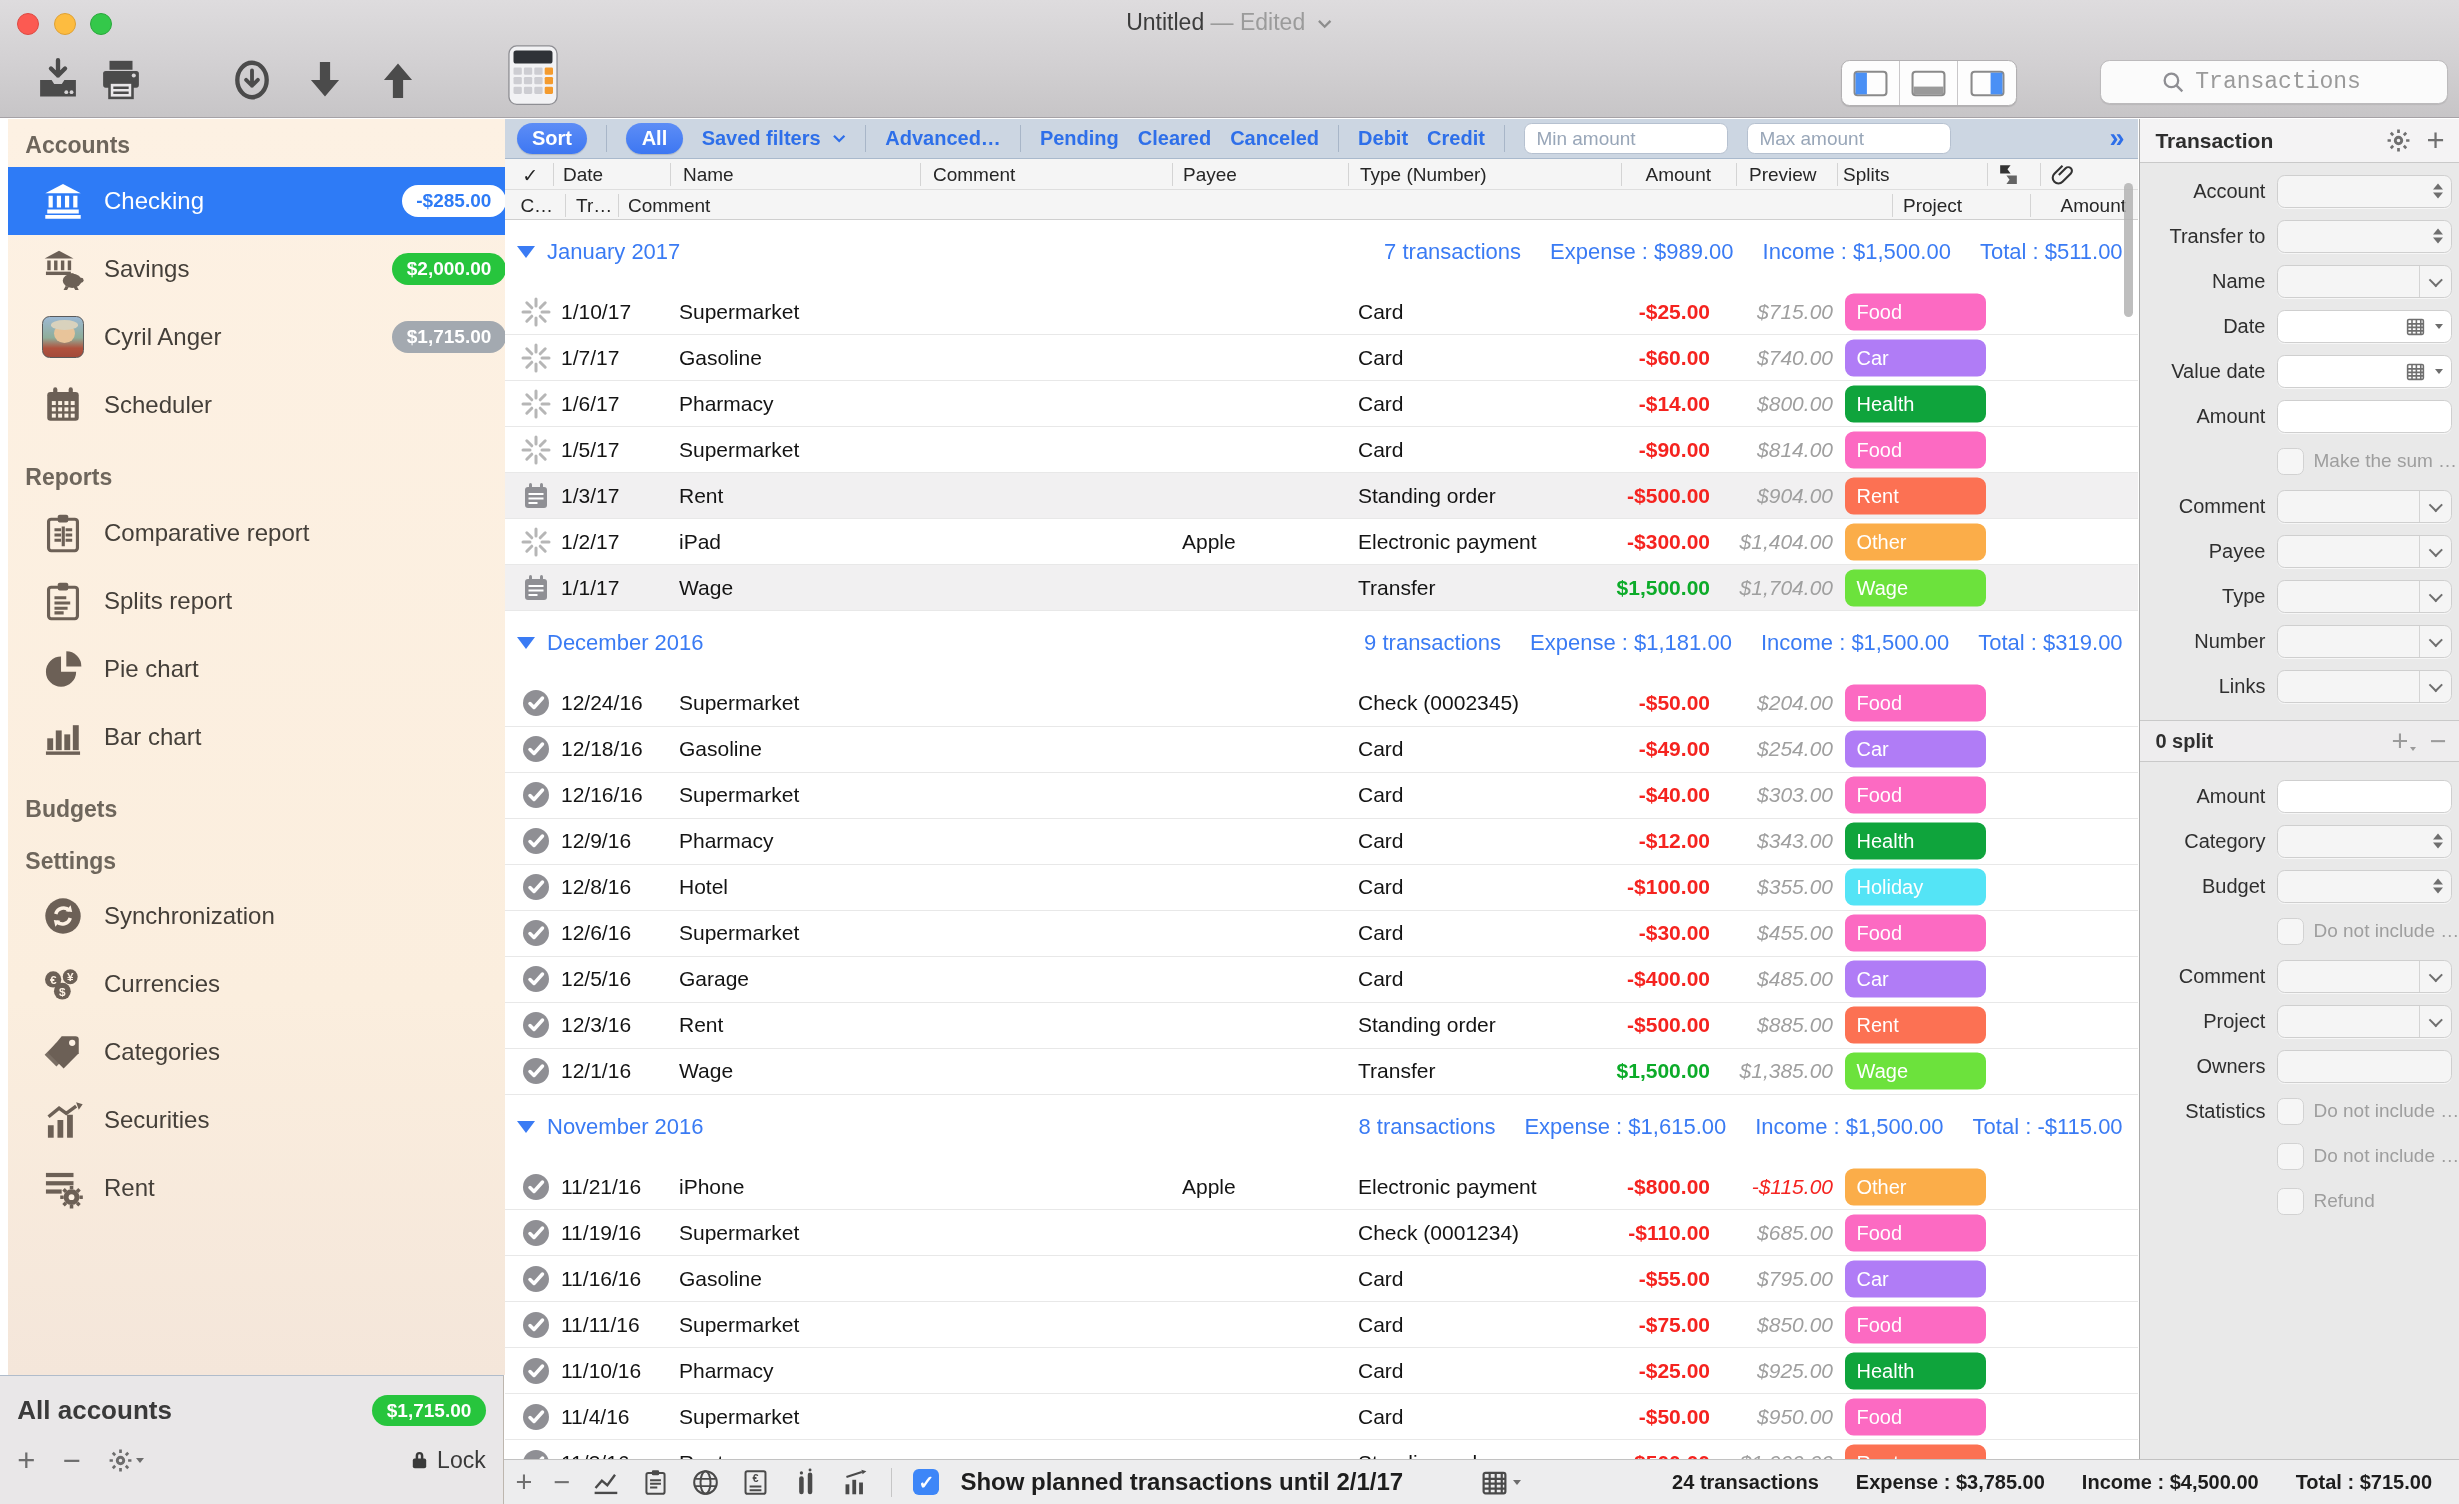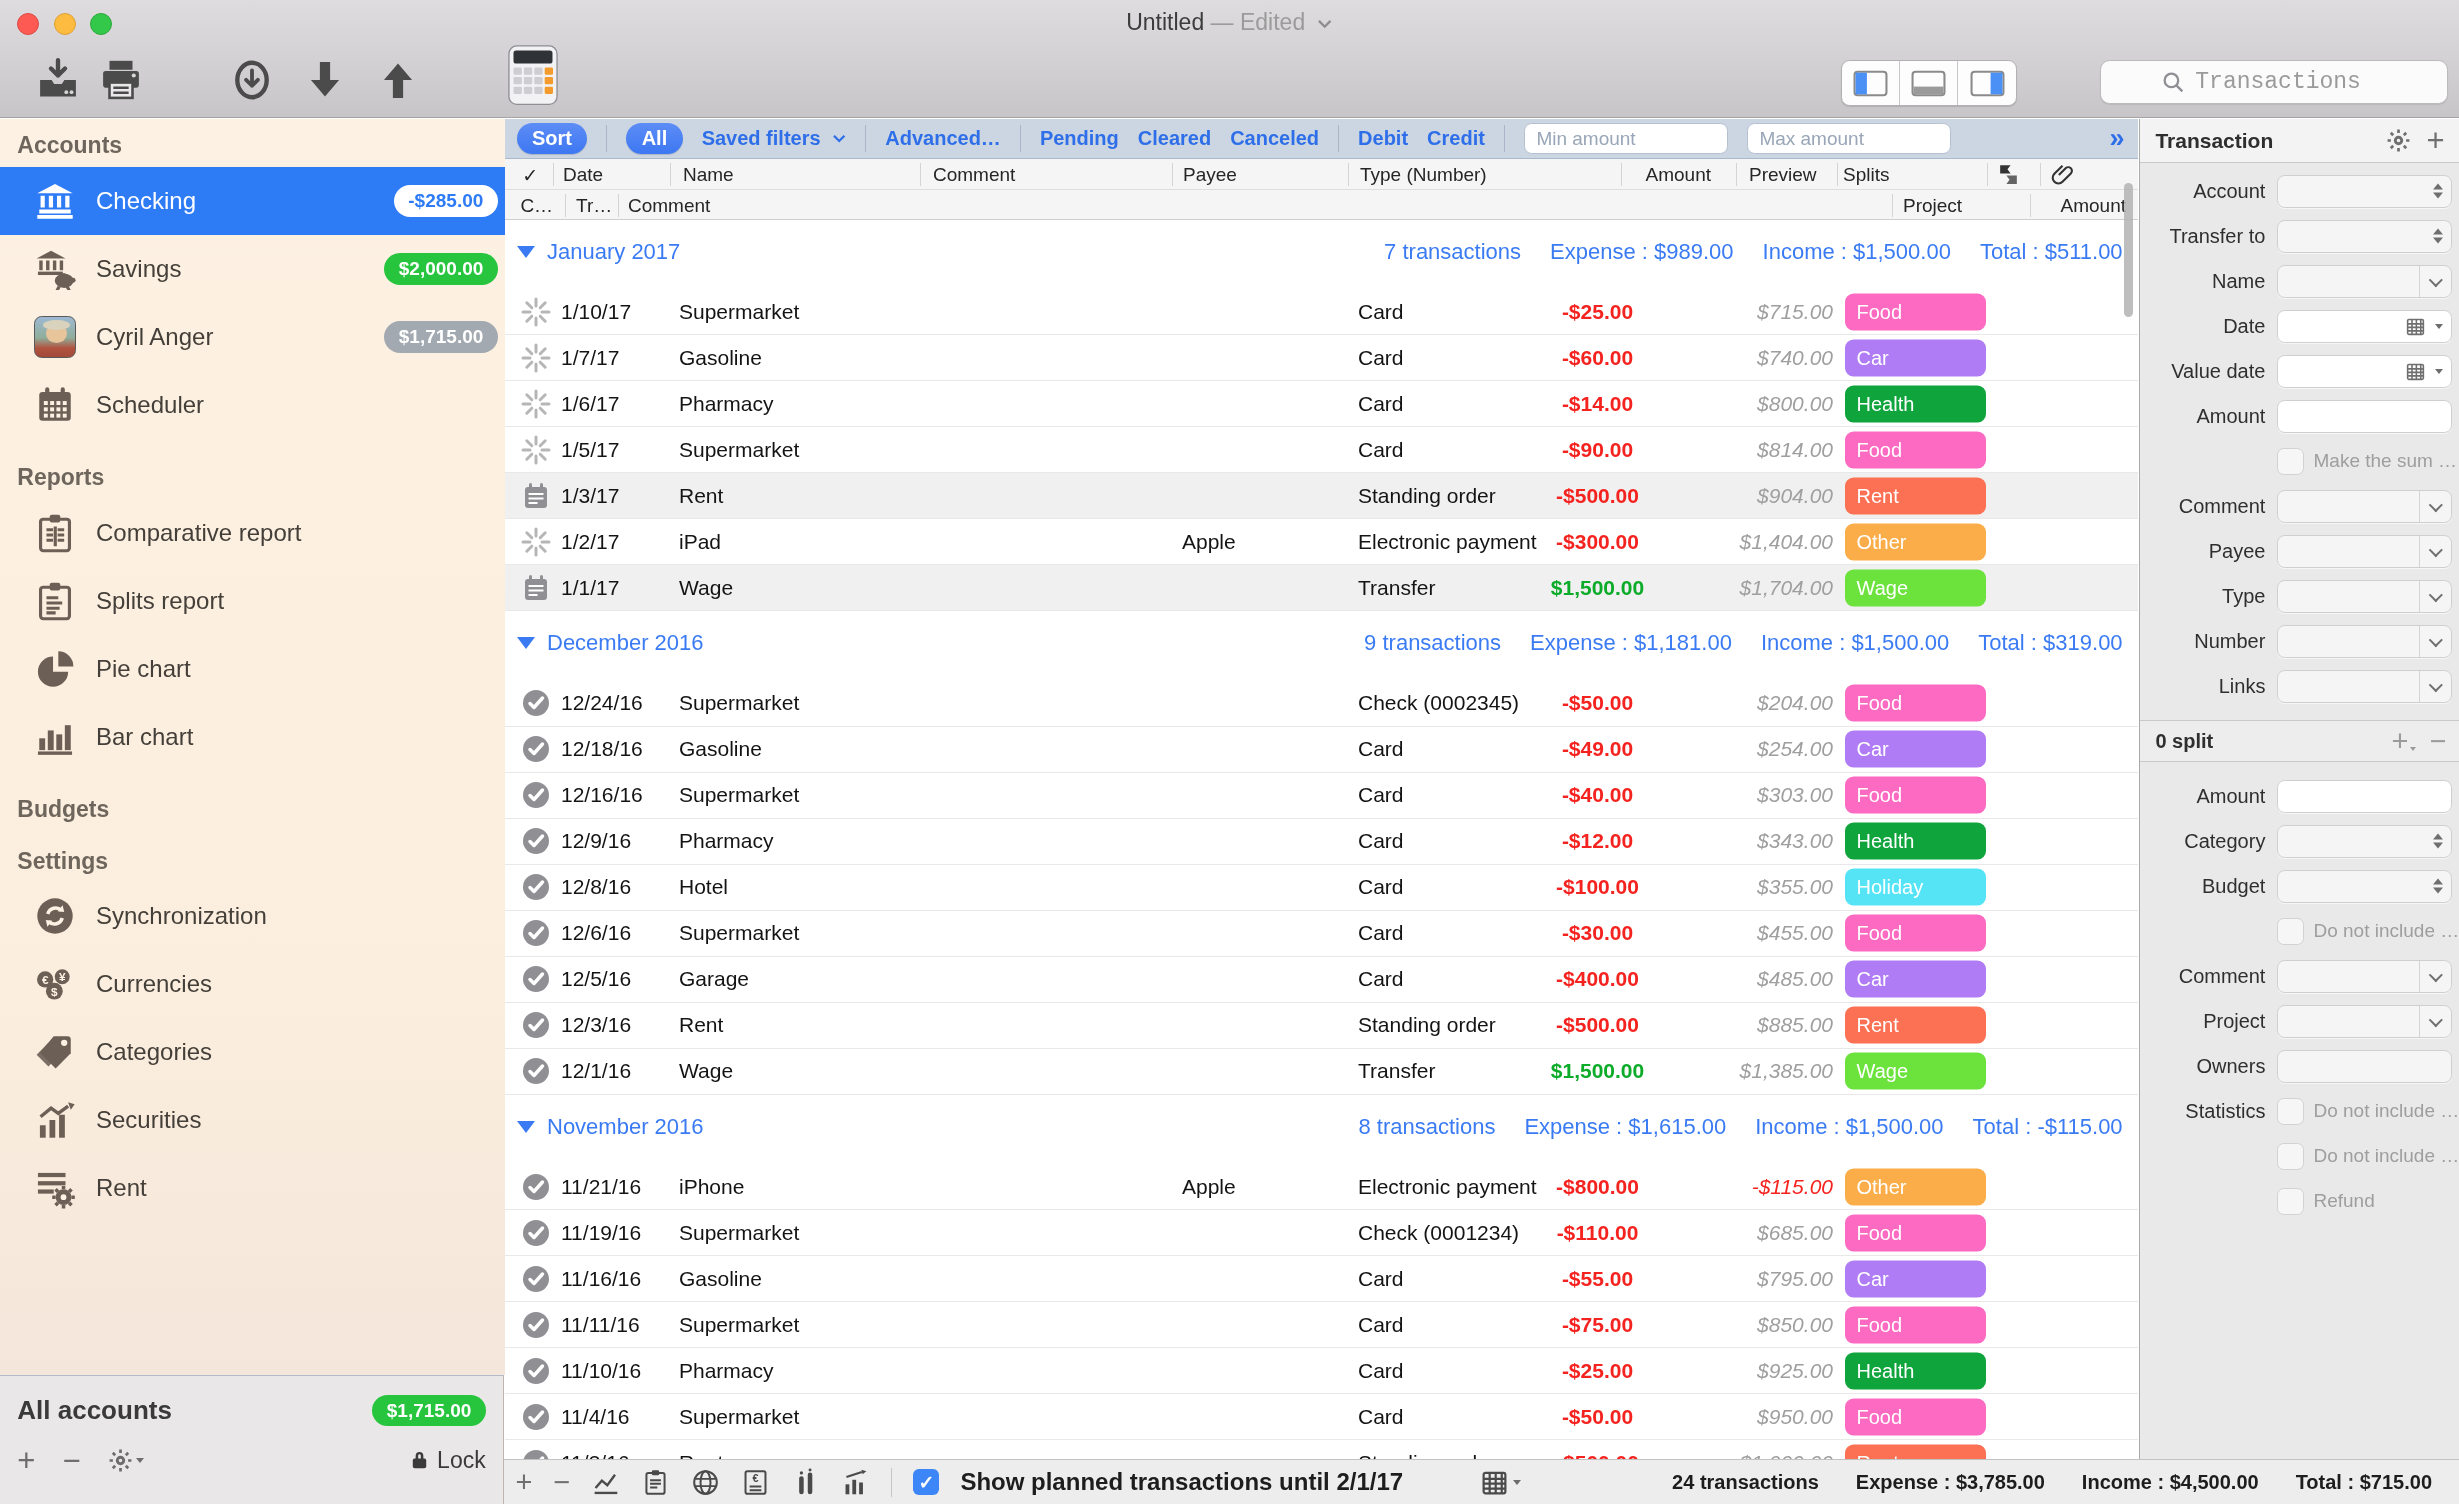--- a/index.html
+++ b/index.html
@@ -21,21 +21,21 @@
 .calc-icon{position:absolute;left:507px;top:44px;width:52px;height:63px}
 .viewseg{position:absolute;left:1841px;top:60px;display:flex;border:1px solid #b2b0b2;border-radius:8.6px;overflow:hidden;background:#fdfdfd;box-shadow:0 1px 1px rgba(0,0,0,.12)}
 .viewbtn{width:58px;height:44px;display:flex;align-items:center;justify-content:center;border-right:1px solid #c9c7c9}
 .viewbtn:last-child{border-right:none}
 .viewbtn svg{width:35px;height:27px}
 .searchfield{position:absolute;left:2100px;top:60px;width:348px;height:44px;background:#fbfbfb;border:1px solid #bcbabc;border-radius:9.6px;display:flex;align-items:center;justify-content:center;gap:9.6px;box-shadow:0 1px 1px rgba(0,0,0,.08)}
 .searchfield svg{width:25px;height:25px}
 .searchfield input{border:none;outline:none;background:transparent;font-size:23px;color:#b91c1c;width:192px;font-family:Liberation Mono, monospace}
 .searchfield input::placeholder{color:#9a9a9a}
 
-.sidebar{position:absolute;left:0;top:119px;width:516px;height:1256px;background:linear-gradient(180deg,#fdf1e3 0%,#fbeede 70%,#f4e6da 100%);border-right:1px solid #bdb6ae;overflow:hidden}
+.sidebar{position:absolute;left:8px;top:119px;width:516px;height:1256px;background:linear-gradient(180deg,#fdf1e3 0%,#fbeede 70%,#f4e6da 100%);border-right:1px solid #bdb6ae;overflow:hidden}
 .sb-sec-title{margin:25px 0 7.7px 17.3px;font-size:23px;font-weight:bold;color:#6e665c}
 .sb-sec-title:first-child{margin-top:13.4px}
 .sb-item{display:flex;align-items:center;min-height:68px;padding:0 17.3px 0 33px}
 .sb-item .sb-icon{width:44px;height:44px;color:#6c6056;flex:0 0 44px;display:flex;align-items:center;justify-content:center}
 .sb-item .sb-icon svg{width:42px;height:42px}
 .sb-item .sb-label{margin-left:19px;font-size:24px;color:#443f39;white-space:nowrap}
 .sb-item.selected{background:#2e7bf6}
 .sb-item.selected .sb-label{color:#fff}
 .sb-item.selected .sb-icon{color:#fff}
 .sb-badges{margin-left:auto;display:flex;flex-direction:column;align-items:flex-start;gap:5.8px}
@@ -84,21 +84,21 @@
 .gstats{margin-left:auto;display:flex;gap:29px;white-space:nowrap}
 .trow{position:relative;height:46px;border-bottom:1px solid #e8e8e8;font-size:21px;color:#141414;background:#fff}
 .trow.planned{background:#f1f0f1}
 .trow span{position:absolute;top:50%;transform:translateY(-50%);white-space:nowrap}
 .c-status{left:11.5px;width:38px;display:flex;align-items:center;justify-content:center}
 .c-status svg{width:32px;height:32px}
 .c-date{left:56px;width:108px}
 .c-name{left:174px;width:480px}
 .c-payee{left:677px;width:168px}
 .c-type{left:853px;width:226px}
-.c-amount{left:980px;width:225px;text-align:center;font-weight:bold}
+.c-amount{left:980px;width:225px;text-align:right;font-weight:bold}
 .c-amount.neg{color:#f5231f}
 .c-amount.pos{color:#0cab29}
 .c-preview{left:1207px;width:121px;text-align:right;font-style:italic;color:#9f9f9f}
 .c-preview.neg-preview{color:#f5231f}
 .c-badge{left:1340px;width:141px;height:37px;border-radius:8.6px;color:#fff;font-size:20px;line-height:37px;padding-left:11.5px;overflow:hidden}
 .scroll-thumb{position:absolute;left:2124px;top:183px;width:8.6px;height:134px;border-radius:4.8px;background:#b3b3b3;opacity:.85}
 
 .inspector{position:absolute;left:2139px;top:119px;width:321px;height:1340px;background:#e9e9e9;border-left:1px solid #ababab}
 .insp-head{height:44px;background:#f4f3f4;border-bottom:1px solid #c9c9c9;display:flex;align-items:center;padding:0 15.4px}
 .insp-title{font-size:21px;font-weight:bold;color:#2e2e2e}

